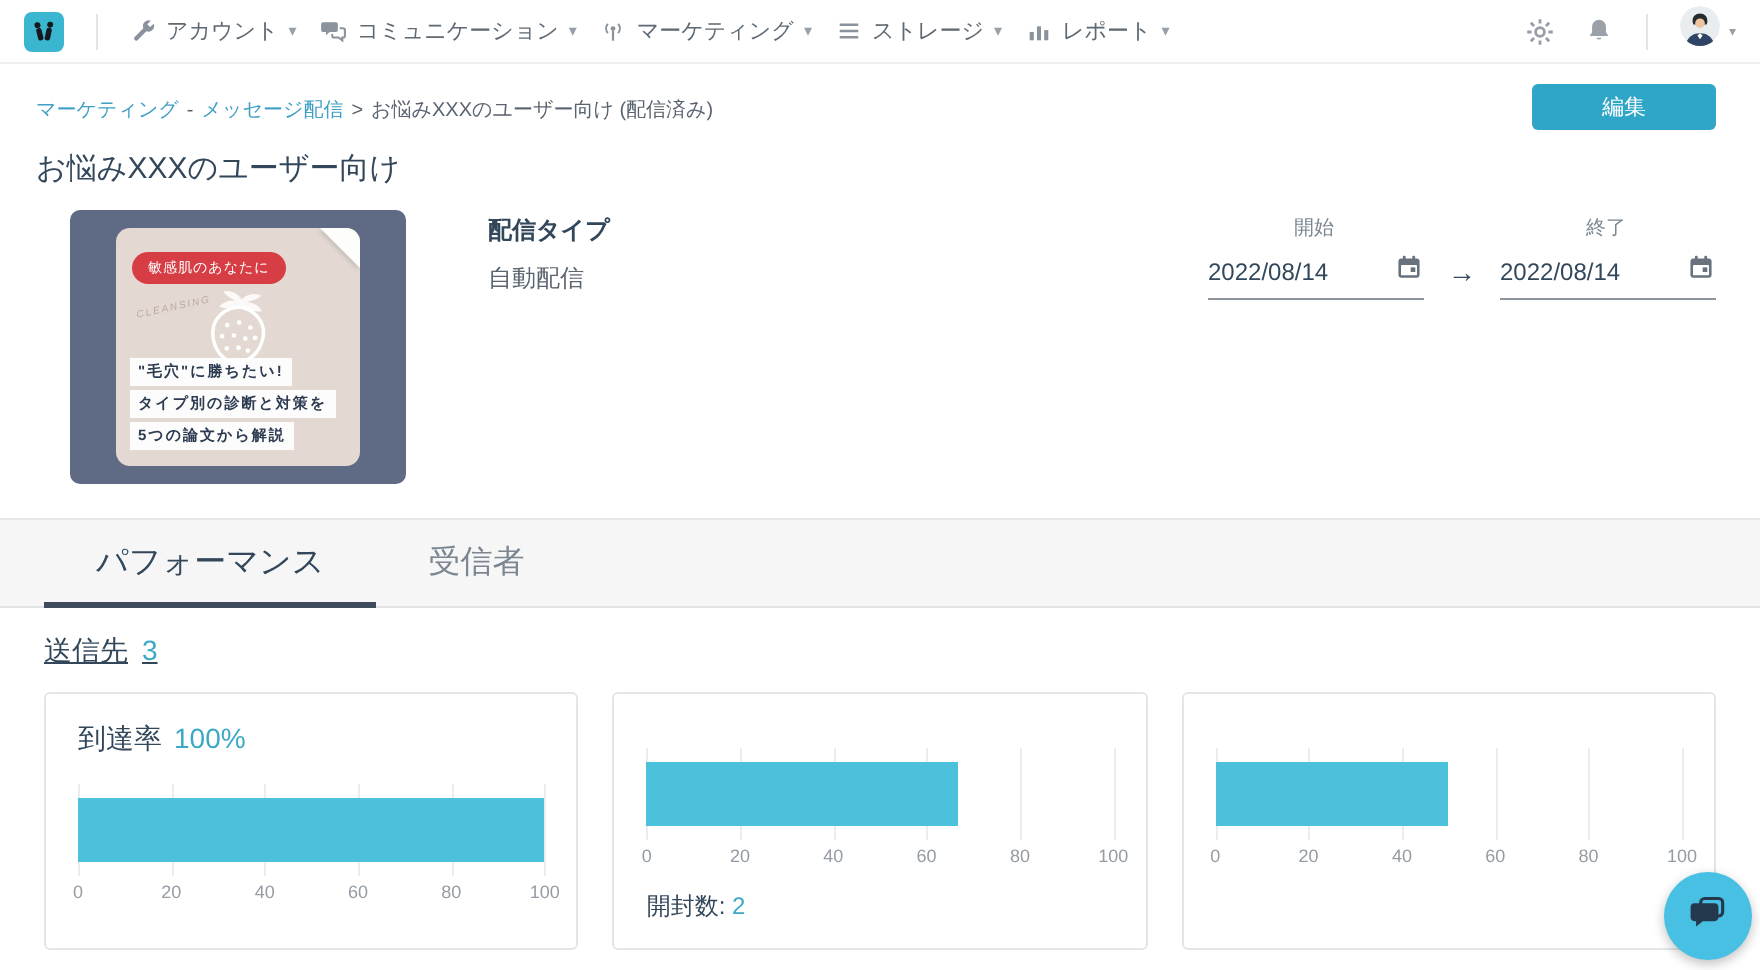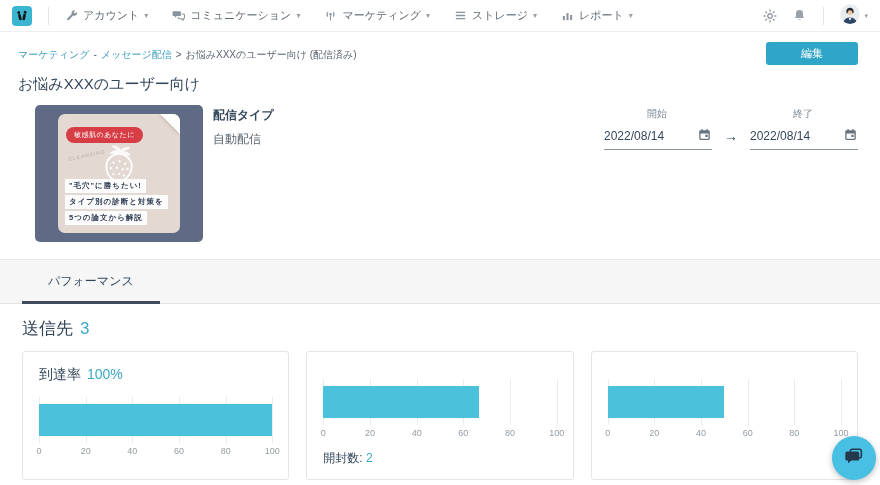--- a/index.html
+++ b/index.html
@@ -5,21 +5,21 @@
   * { margin:0; padding:0; box-sizing:border-box; }
   html,body { width:880px; height:485px; overflow:hidden; background:#fff;
     font-family:"Liberation Sans","DejaVu Sans",sans-serif; color:#33475b; }
 
   
   .topbar { height:32px; display:flex; align-items:center; padding:0 12px;
     background:#fff; border-bottom:1px solid #eceeef; }
   .brand { display:flex; align-items:center; gap:9px; }
   .brand-name { font-size:11px; font-weight:700; letter-spacing:1.2px; color:#3e4651; }
   .vdiv { width:1px; height:18px; background:#e3e5e8; margin:0 16px; }
-  .nav { display:flex; align-items:center; gap:24px; }
+  .nav { display:flex; align-items:center; gap:12px; }
   .nav-item { display:flex; align-items:center; gap:5px; font-size:11px; color:#5f6973; cursor:pointer; }
   .nav-item .caret { font-size:8px; color:#98a0a8; }
   .nicon { display:flex; align-items:center; }
   .top-right { margin-left:auto; display:flex; align-items:center; gap:14px; }
   .icon-btn { display:flex; align-items:center; cursor:pointer; }
   .avatar-wrap { display:flex; align-items:center; gap:4px; }
   .caret-sm { font-size:7px; color:#98a0a8; }
 
   
   .crumb-row { display:flex; align-items:flex-start; padding:10px 22px 0 18px; }
@@ -44,43 +44,43 @@
   .badge { display:inline-block; background:#d63d44; color:#fff; font-size:7px;
     padding:3px 8px; border-radius:9px; letter-spacing:.5px; }
   .watermark { font-size:5px; color:#b9aaa2; font-style:italic;
     transform:rotate(-12deg); display:inline-block; margin:2px 0 0 2px; letter-spacing:1px; }
   .berry { position:absolute; top:24px; left:30px; }
   .thumb-lines { position:absolute; left:7px; bottom:8px; display:flex;
     flex-direction:column; align-items:flex-start; gap:2px; }
   .thumb-line { background:rgba(255,255,255,.92); color:#2e3c52; font-size:7.5px;
     font-weight:700; letter-spacing:1px; padding:2px 4px; white-space:nowrap; }
 
-  .dtype { margin-left:10px; padding-top:2px; }
+  .dtype { margin-left:41px; padding-top:2px; }
   .dtype-label { font-size:12px; font-weight:700; color:#33475b; }
   .dtype-value { font-size:12px; color:#5b6570; margin-top:7px; }
 
   .dates { position:absolute; right:22px; top:2px; display:flex; align-items:flex-end; }
   .date-group { width:108px; }
   .date-label { font-size:10px; color:#7b8691;margin-left:43px; }
   .date-field { display:flex; align-items:center; justify-content:space-between;
     border-bottom:1px solid #8b949c; padding:4px 1px 4px 0; margin-top:2px; cursor:text; }
   .date-value { font-size:12px; color:#33475b; }
   .date-arrow { font-size:14px; color:#33475b; margin:0 12px 6px 12px; }
 
   
   .tab-band { margin-top:17px; height:45px; background:#f6f6f7;
     border-top:1px solid #e7e7e9; border-bottom:1px solid #e2e3e5;
     display:flex; padding-left:22px; }
   .tab { position:relative; padding:0 26px; display:flex; align-items:center;
-    font-size:12px; color:#7b8691; cursor:pointer; }
+    font-size:16px; color:#7b8691; cursor:pointer; }
   .tab.active { color:#33475b; font-weight:500; }
   .tab.active::after { content:""; position:absolute; left:0; right:0; bottom:-1px;
     height:3px; background:#3e4b5c; }
 
-  .send-row { margin:13px 0 11px 22px; font-size:17px; color:#33475b; }
+  .send-row { margin:13px 0 11px 22px; font-size:14px; color:#33475b;text-decoration:underline; }
   .send-row .count { color:#3ba8c5; margin-left:7px; }
 
   
   .cards { display:flex; gap:17px; padding:0 22px; }
   .card { flex:1; border:1px solid #e2e6e9; border-radius:3px; padding:14px 16px 12px; background:#fff; }
   .card-title { font-size:14px; color:#33475b; }
   .card-title .val { color:#3ba8c5; margin-left:6px; }
   .chart { position:relative; height:46px; margin-top:13px; }
   .grid { position:absolute; inset:0; }
   .gridline { position:absolute; top:0; bottom:0; width:1px; background:#e9edf0; display:block; }
@@ -277,20 +277,21 @@
               <rect x="3.7" y="1" width="1.5" height="2.2" rx=".5" fill="#68727e"></rect>
               <rect x="8.8" y="1" width="1.5" height="2.2" rx=".5" fill="#68727e"></rect>
             </svg></span>
       </div>
     </div>
   </div>
 </section>
 
 <div class="tab-band">
   <div class="tab active">パフォーマンス</div>
+  <div class="tab">受信者</div>
 </div>
 
 <div class="send-row">
   <span>送信先</span><span class="count">3</span>
 </div>
 
 <div class="cards">
 
   <div class="card">
     <div class="card-title">

